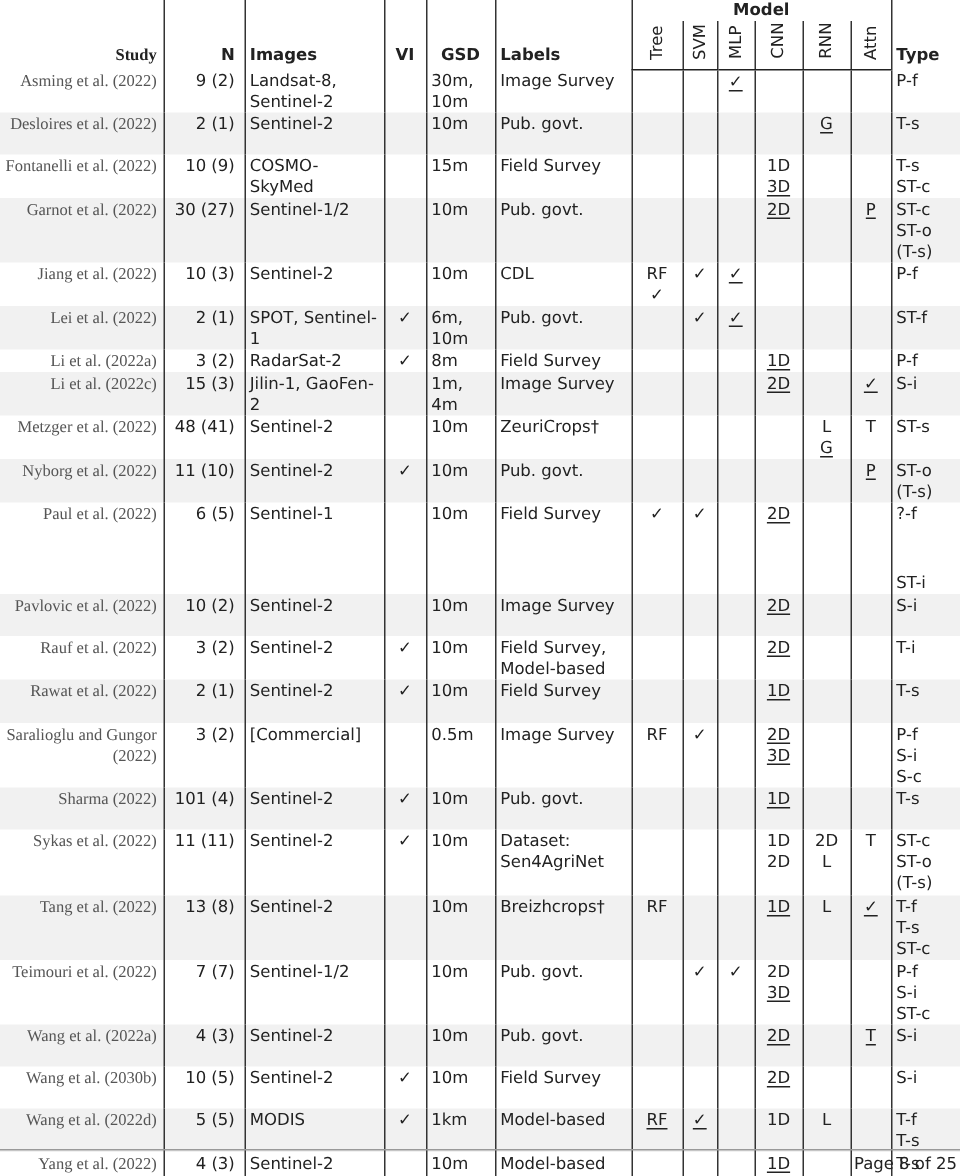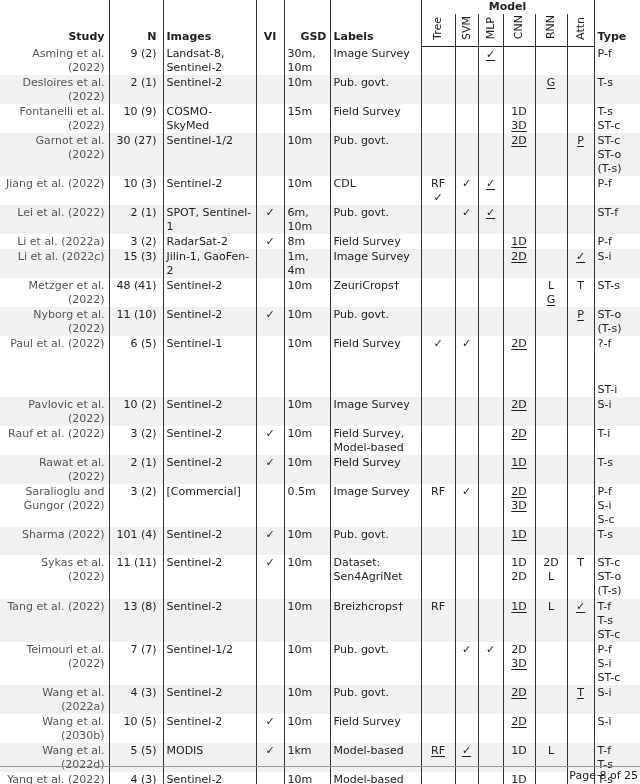--- a/index.html
+++ b/index.html
@@ -4,21 +4,21 @@
 <style>
   html, body { margin:0; padding:0; background:#fff; }
   body { width:640px; height:784px; position:relative; overflow:hidden;
          font-family:"DejaVu Sans", sans-serif; color:#222; font-size:11px; }
   table { position:absolute; left:0; top:0; border-collapse:collapse; width:640px; table-layout:fixed; }
   td, th { padding:1px 3px 0 3px; vertical-align:top; line-height:14px; font-weight:normal; }
   th { font-weight:bold; vertical-align:bottom; padding-bottom:2px; }
   thead tr.h2 th { border-bottom:1.5px solid #222; }
   .vl { border-left:1.5px solid #333; }
   .vlt { border-left:1px solid #333; }
-  .study { text-align:right; color:#555; padding-right:4px; }
+  .study { text-align:right; color:#555; padding-right:4px;font-family:Liberation Serif, serif; }
   .n { text-align:right; padding-right:6px; }
   .c { text-align:center; }
   .u { text-decoration:underline; text-underline-offset:2px; }
   tbody tr.alt td { background:#f1f1f1; }
   .rot { display:inline-block; writing-mode:vertical-rl; transform:rotate(180deg); font-weight:normal; font-size:11px; }
   .model-head { text-align:center; font-weight:bold; padding:0; vertical-align:bottom; height:14px; }
   .footer { position:absolute; left:0; right:0; top:766px; border-top:1.5px solid #999; height:18px; font-size:11px; }
   .footer .left { position:absolute; left:0; top:2px; }
   .footer .left i { font-family:"DejaVu Serif", serif; font-style:italic; }
   .footer .right { position:absolute; right:2px; top:2px; }
@@ -41,21 +41,21 @@
       <col style="width:32px">
       <col style="width:27px">
     <col style="width:46px">
   </colgroup>
   <thead>
     <tr class="h1" style="height:14px">
       <th rowspan="2" class="study" style="color:#222">Study</th>
       <th rowspan="2" class="vl" style="text-align:right;padding-right:6px">N</th>
       <th rowspan="2" class="vl" style="text-align:left">Images</th>
       <th rowspan="2" class="vl c">VI</th>
-      <th rowspan="2" class="vl" style="text-align:right">GSD</th>
+      <th rowspan="2" class="vl" style="text-align:center">GSD</th>
       <th rowspan="2" class="vl" style="text-align:left">Labels</th>
       <th colspan="6" class="vl model-head">Model</th>
       <th rowspan="2" class="vl" style="text-align:left">Type</th>
     </tr>
     <tr class="h2" style="height:32px">
       <th class="vl c"><span class="rot">Tree</span></th>
       <th class="vlt c"><span class="rot">SVM</span></th>
       <th class="vlt c"><span class="rot">MLP</span></th>
       <th class="vlt c"><span class="rot">CNN</span></th>
       <th class="vlt c"><span class="rot">RNN</span></th>

